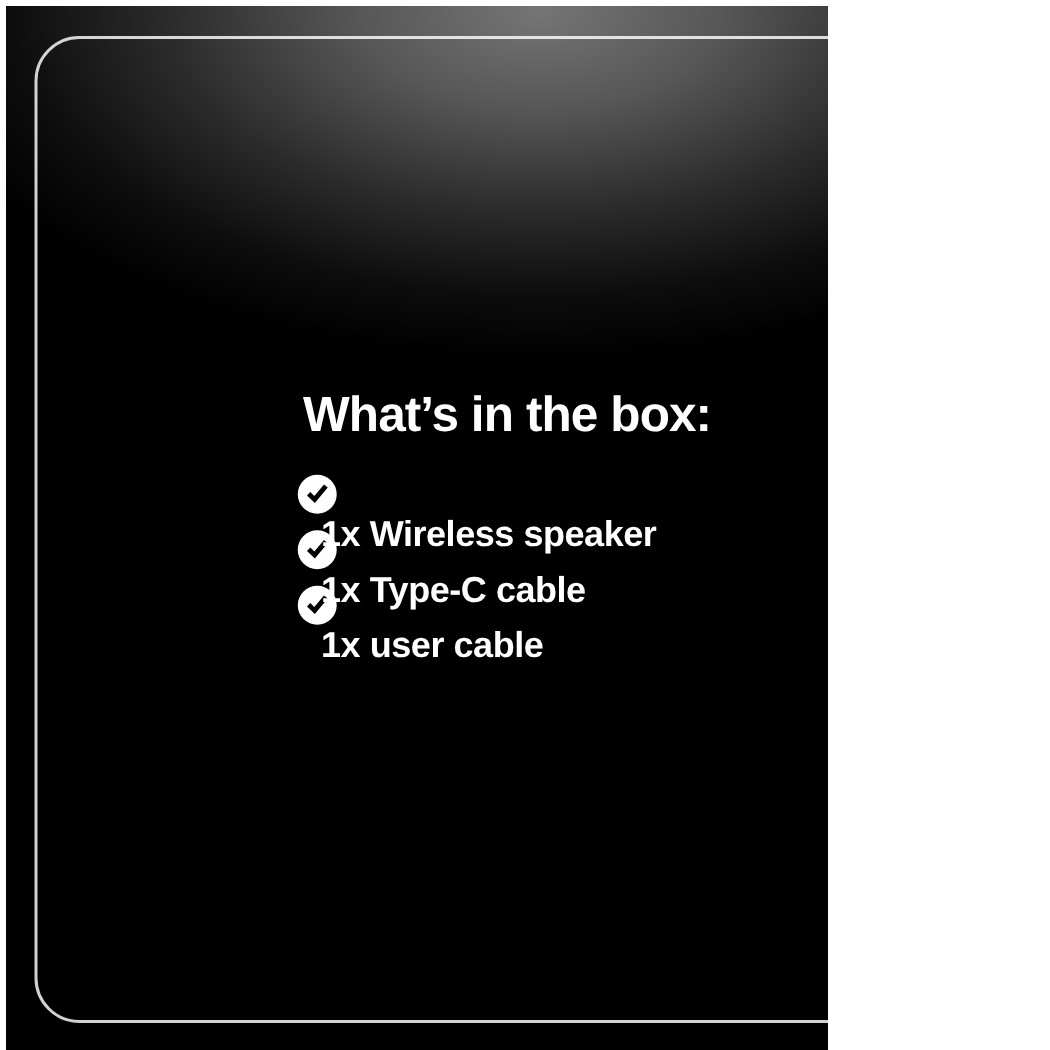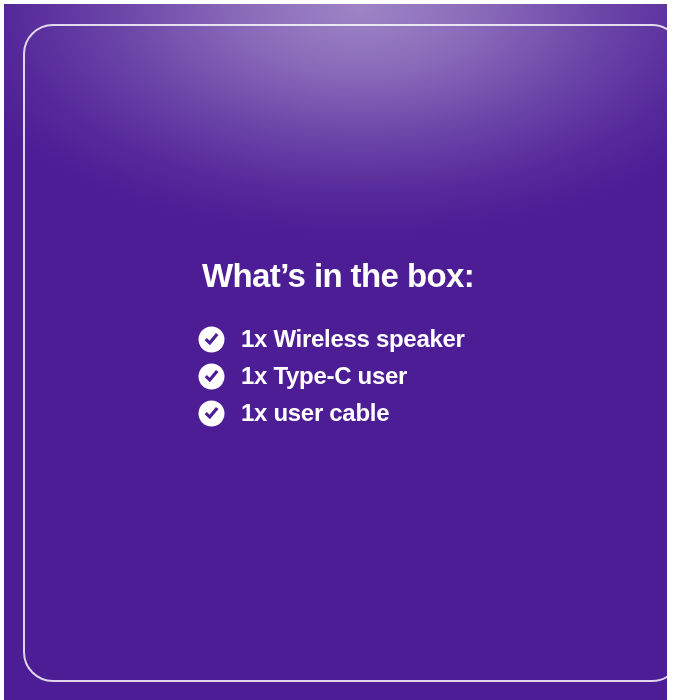--- a/index.html
+++ b/index.html
@@ -9,23 +9,23 @@
   }
   body {
     width: 700px;
     height: 700px;
     font-family: "Liberation Sans", sans-serif;
     overflow: hidden;
   }
 
   #product-card {
     position: relative;
-    width: 667px;
+    width: 552px;
     height: 700px;
-    background: #4c1d95;
+    background: #000000;
     overflow: hidden;
   }
 
   
   #gloss-highlight {
     position: absolute;
     left: 0;
     top: 0;
     width: 700px;
     height: 330px;
@@ -84,22 +84,23 @@
   }
 
   #contents-list {
     list-style: none;
     margin: 0;
     padding: 0;
   }
 
   .content-item {
     display: flex;
-    align-items: flex-end;
+    align-items: flex-start;
     height: 37px;
+    flex-direction: column;
   }
 
   .check-badge {
     flex: 0 0 auto;
     width: 27px;
     height: 27px;
     display: block;
   }
 
   .item-label {
@@ -135,21 +136,21 @@
         </svg>
         <span class="item-label">1x Wireless speaker</span>
       </li>
 
       <li class="content-item">
         <svg class="check-badge" viewBox="0 0 32 32">
           <path fill="#ffffff" fill-rule="evenodd" d="
             M16 0.6 A15.4 15.4 0 1 0 16 31.4 A15.4 15.4 0 1 0 16 0.6 Z
             M24.3 10.6 L14.1 22.9 L7.9 17.0 L10.5 14.3 L13.7 17.4 L21.3 8.3 Z"></path>
         </svg>
-        <span class="item-label">1x Type-C user</span>
+        <span class="item-label">1x Type-C cable</span>
       </li>
 
       <li class="content-item">
         <svg class="check-badge" viewBox="0 0 32 32">
           <path fill="#ffffff" fill-rule="evenodd" d="
             M16 0.6 A15.4 15.4 0 1 0 16 31.4 A15.4 15.4 0 1 0 16 0.6 Z
             M24.3 10.6 L14.1 22.9 L7.9 17.0 L10.5 14.3 L13.7 17.4 L21.3 8.3 Z"></path>
         </svg>
         <span class="item-label">1x user cable</span>
       </li>

